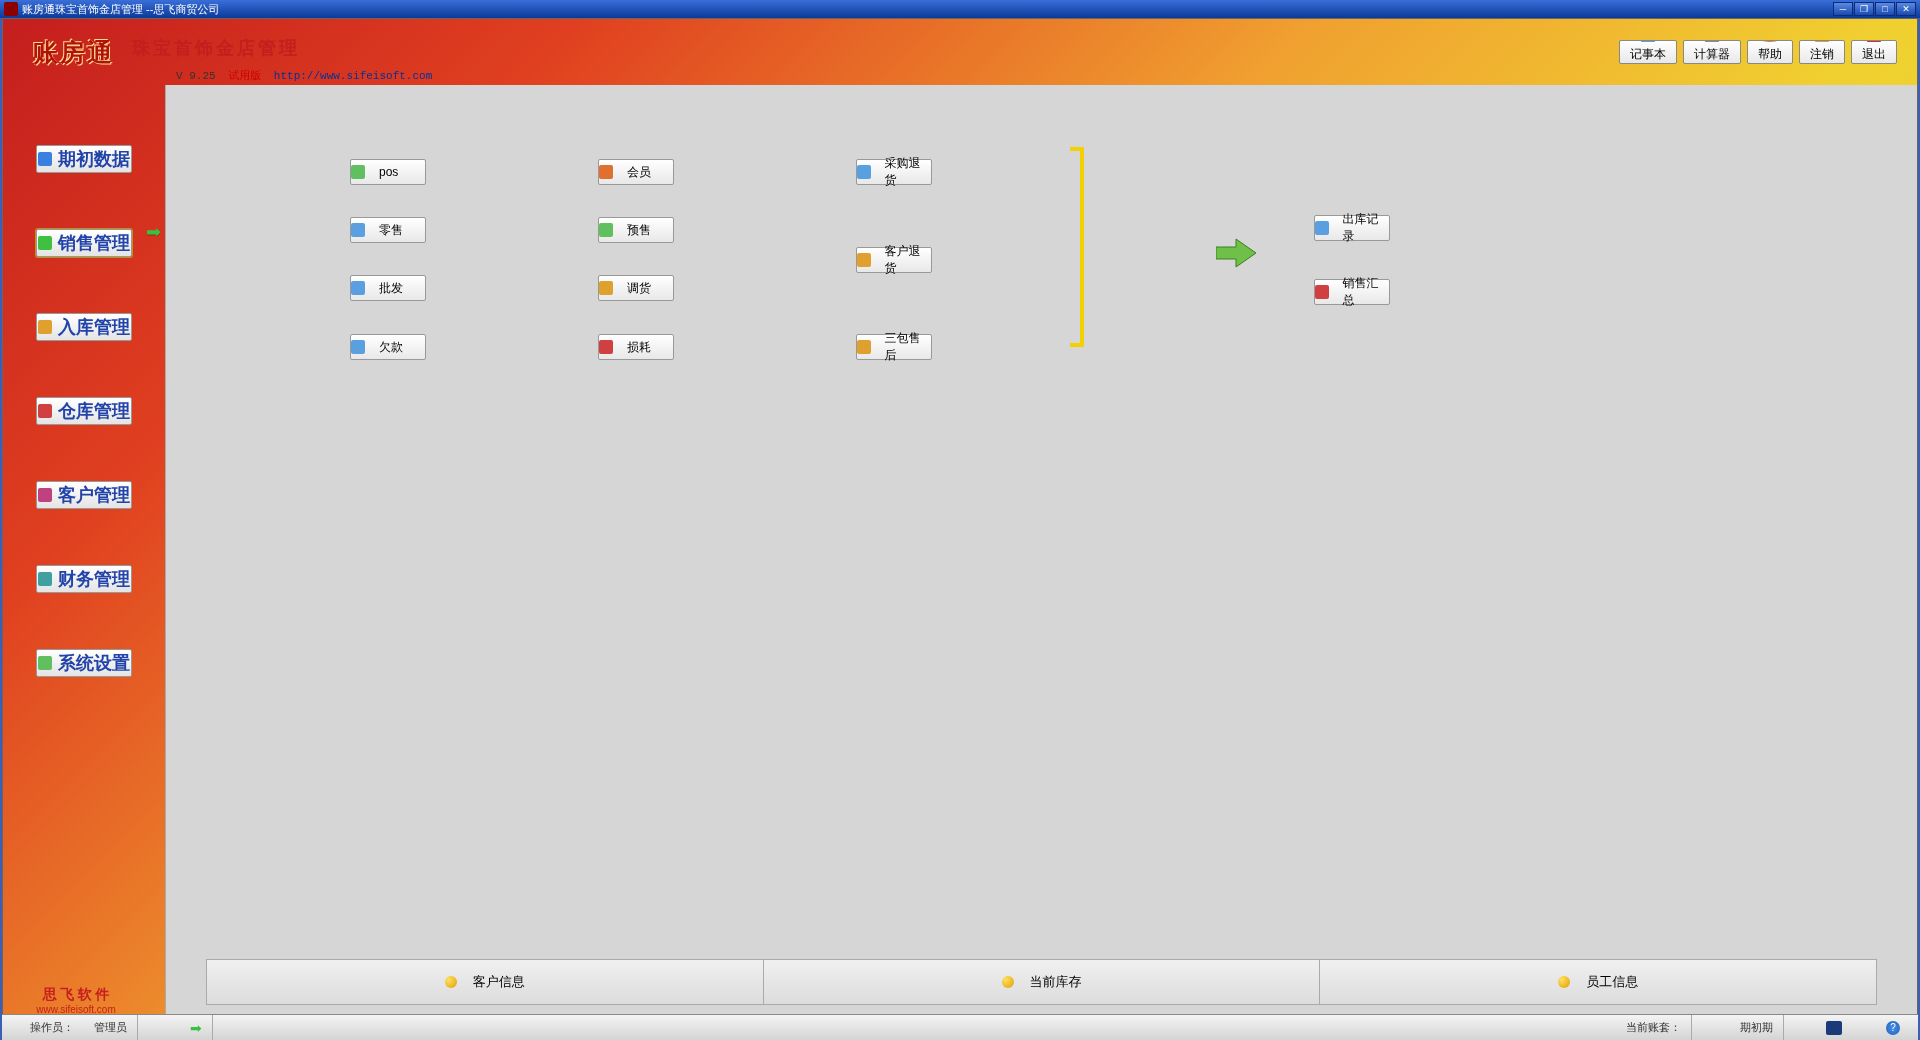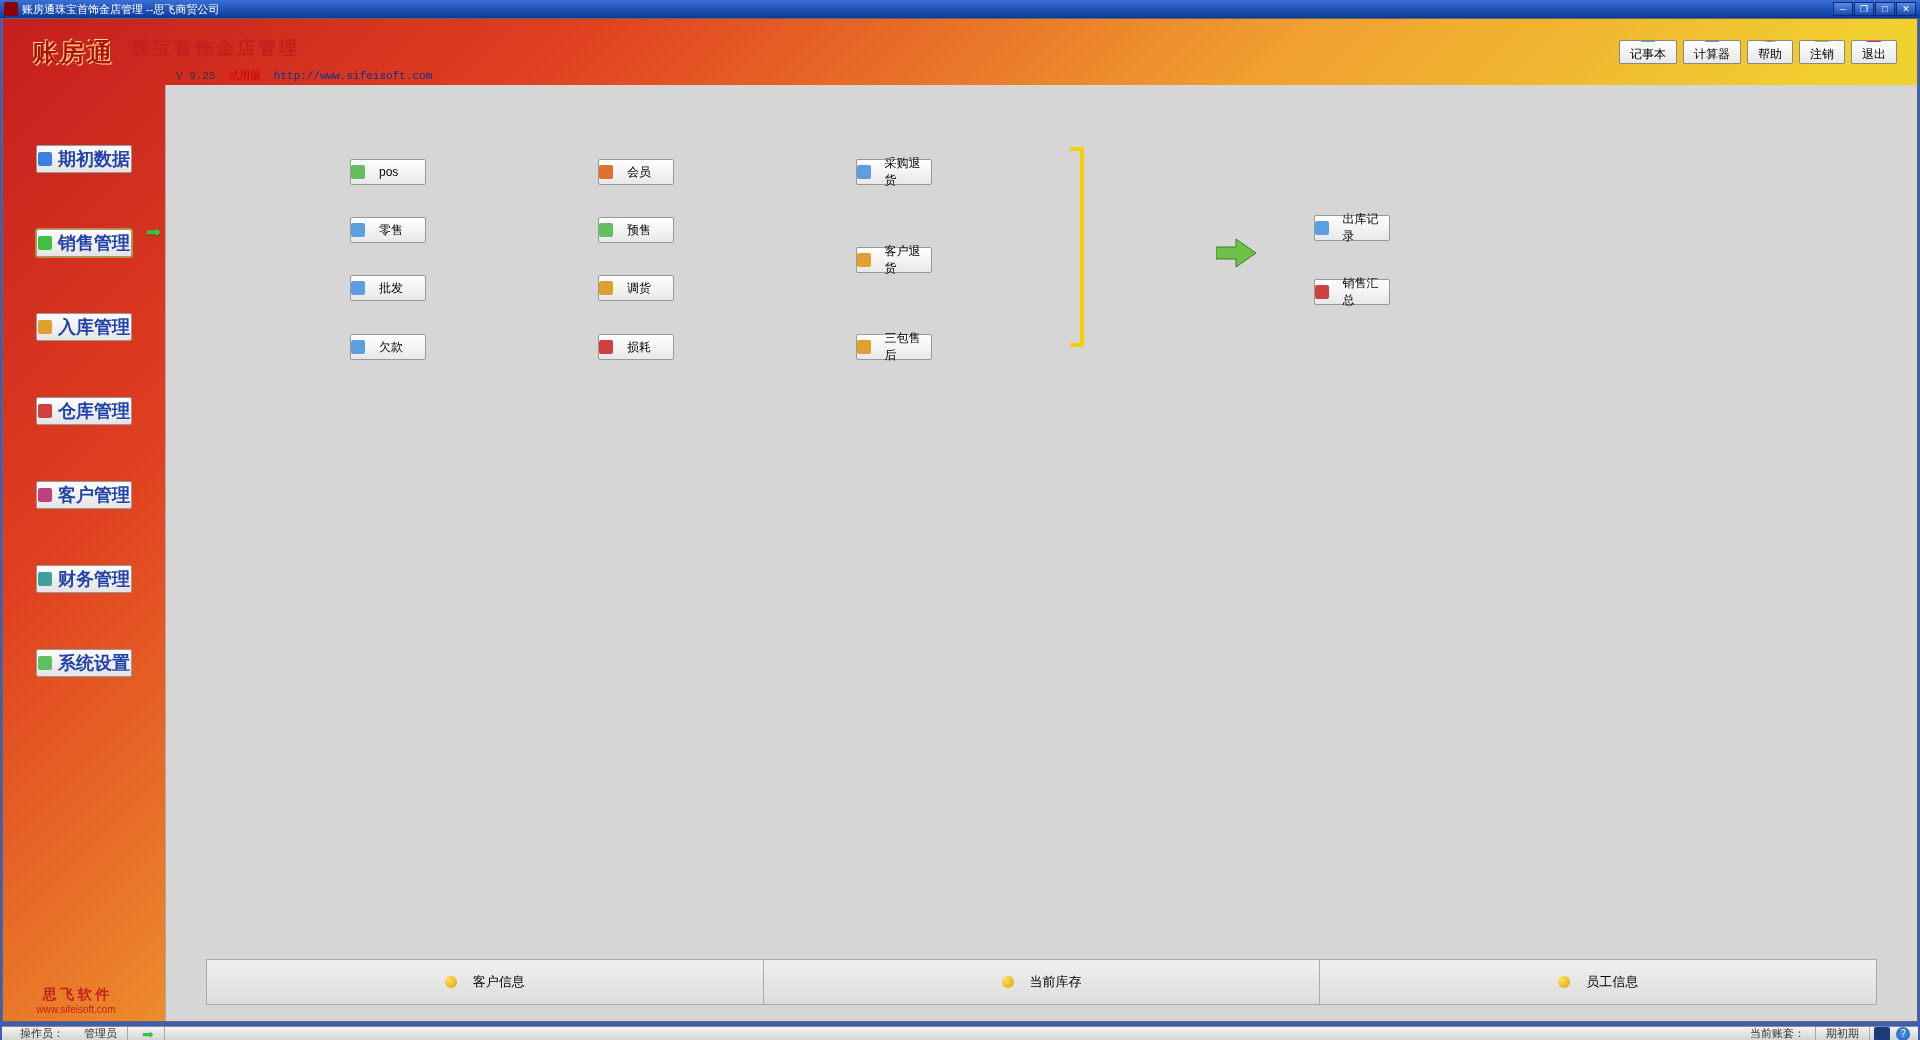--- a/index.html
+++ b/index.html
@@ -188,28 +188,29 @@
     cursor: pointer;
     border-right: 1px solid #aaa;
   }
   .mega-btn:last-child { border-right: none; }
   .dot { width: 12px; height: 12px; background: radial-gradient(circle at 30% 30%, #ffe060, #e0a000); border-radius: 50%; }
 
   
   .statusbar {
     position: absolute;
     left: 2px; right: 2px; bottom: 0;
-    height: 14px;
+    height: 26px;
     background: linear-gradient(to bottom, #f4f4f4, #d4d4d4);
     border-top: 1px solid #888;
     display: flex;
     align-items: center;
     font-size: 11px;
     color: #333;
-    padding: 0 8px;
+    padding: 0 18px;
+    gap: 38px;
   }
   .statusbar .seg { padding: 0 10px; border-right: 1px solid #aaa; height: 100%; display:flex; align-items:center; }
   .statusbar .flex { flex: 1; }
   .statusbar .tray { width: 16px; height: 14px; background: #1a3a7a; border-radius: 2px; margin-left: 4px; }
   .statusbar .help { width: 14px; height: 14px; background: radial-gradient(circle,#4a90e2,#1a60c2); border-radius: 50%; color:#fff; display:flex;align-items:center;justify-content:center;font-size:10px;margin-left:6px; }
   .green-arrow-sm { color:#3ac040; font-size:14px; margin-left:4px; }
 </style>
 </head>
 <body>
 

